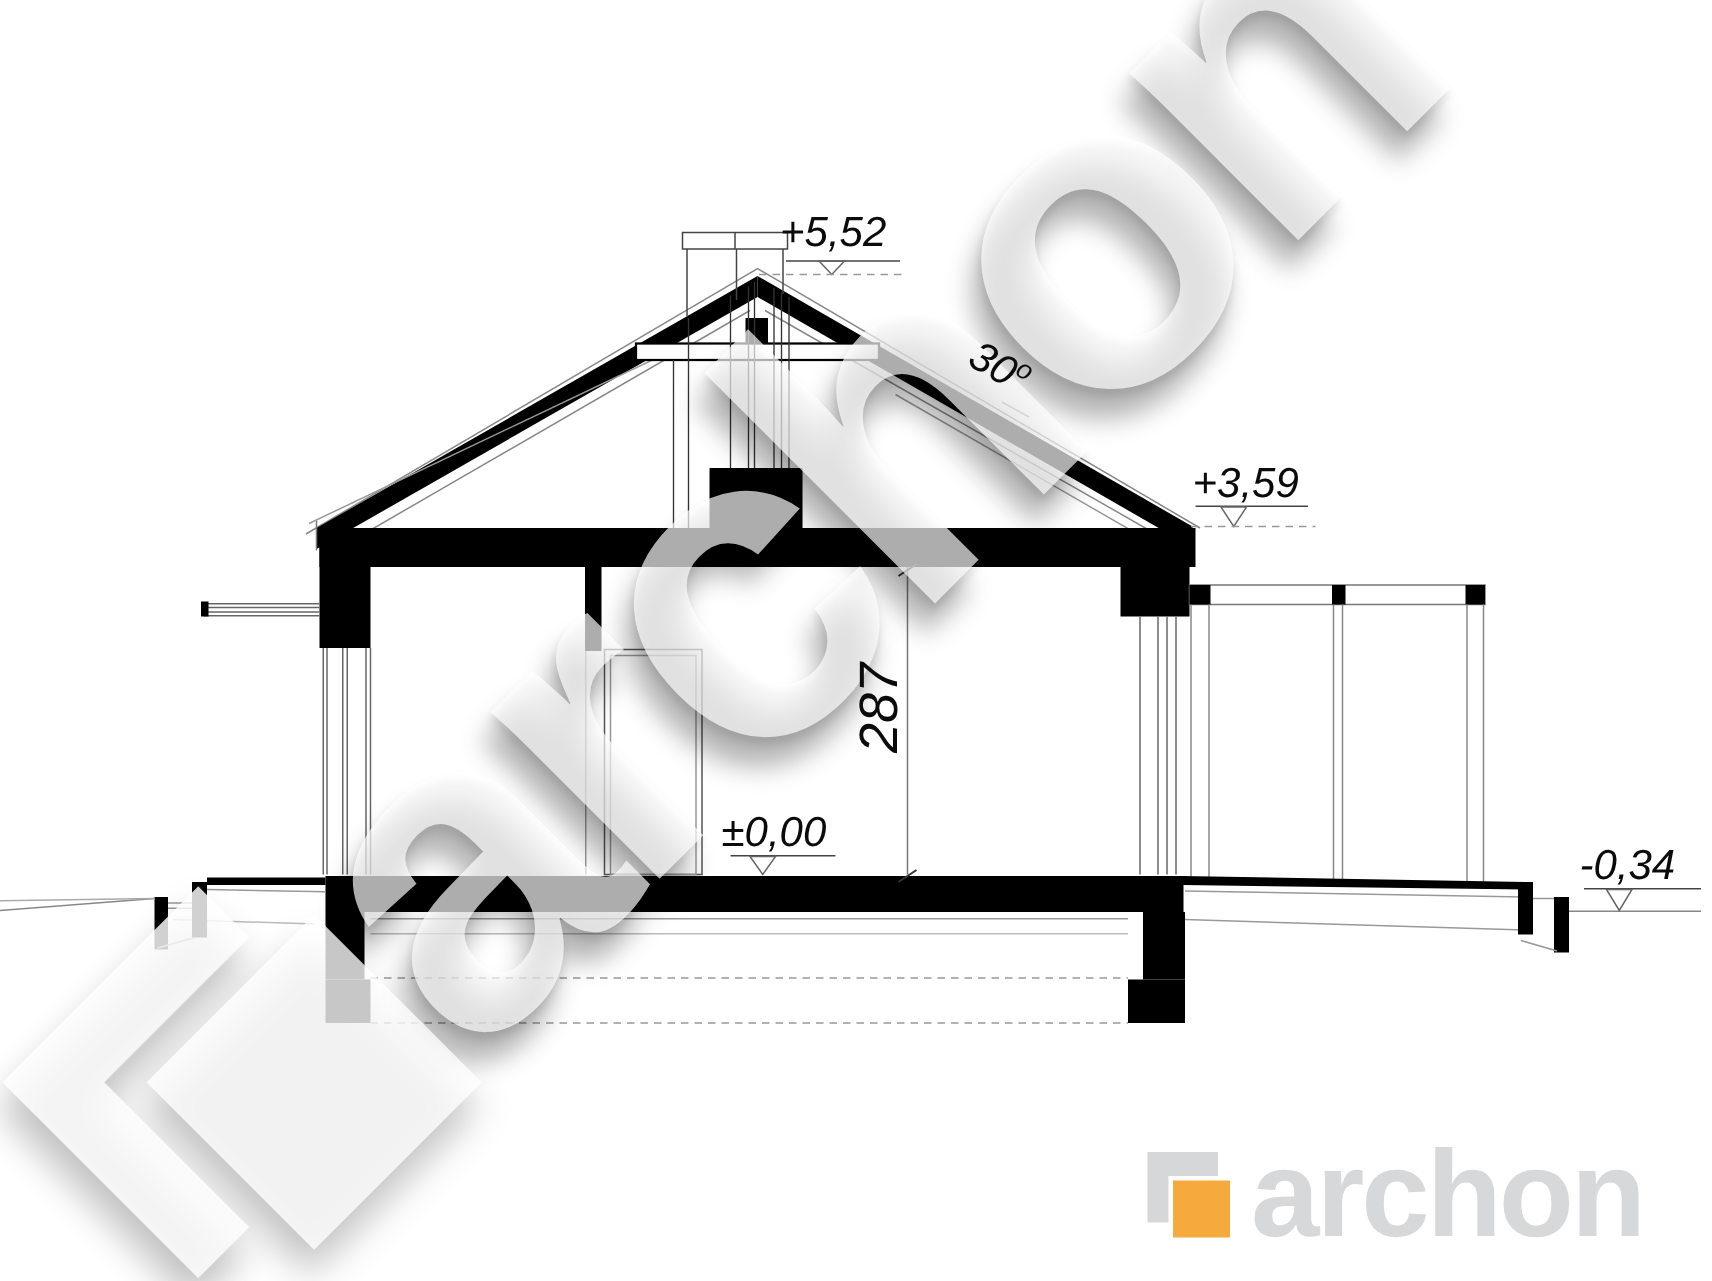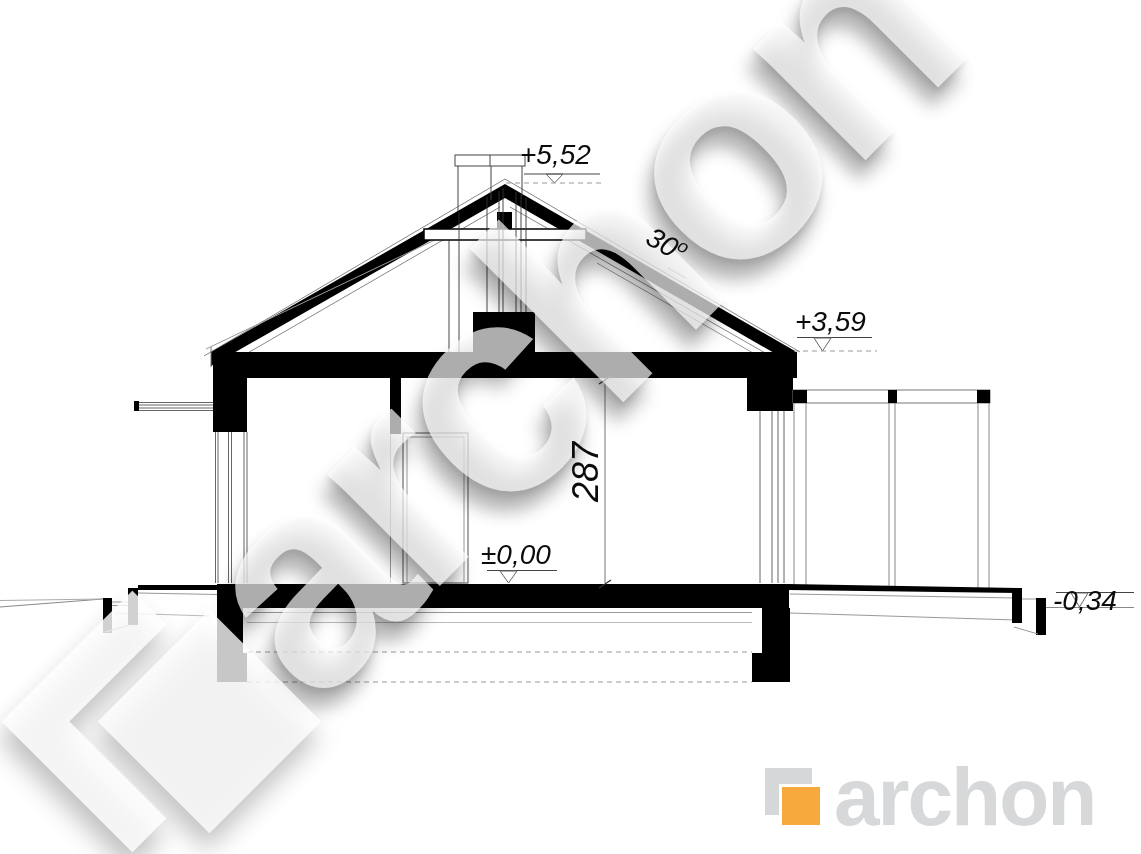--- a/index.html
+++ b/index.html
@@ -201,21 +201,21 @@
   <div class="ann ann-lg" style="left:520px;top:139px;">+5,52</div>
 
   <div class="ann ann-angle" style="left:646px;top:228px;"><span>30</span><sup>o</sup></div>
 
   <div class="ann ann-lg" style="left:795px;top:306px;">+3,59</div>
 
   <div class="ann ann-287">287</div>
 
   <div class="ann ann-lg" style="left:481px;top:539px;">±0,00</div>
 
-  <div class="ann ann-lg" style="left:1053px;top:585px;">-0,34</div>
+  <div class="ann ann-lg" style="left:1053px;top:561px;">-0,34</div>
 
   <div class="logo">
     <div class="logo-gray-square"></div>
     <div class="logo-orange-square"></div>
     <div class="logo-text">archon</div>
   </div>
 
 </div>
 
 </body></html>

